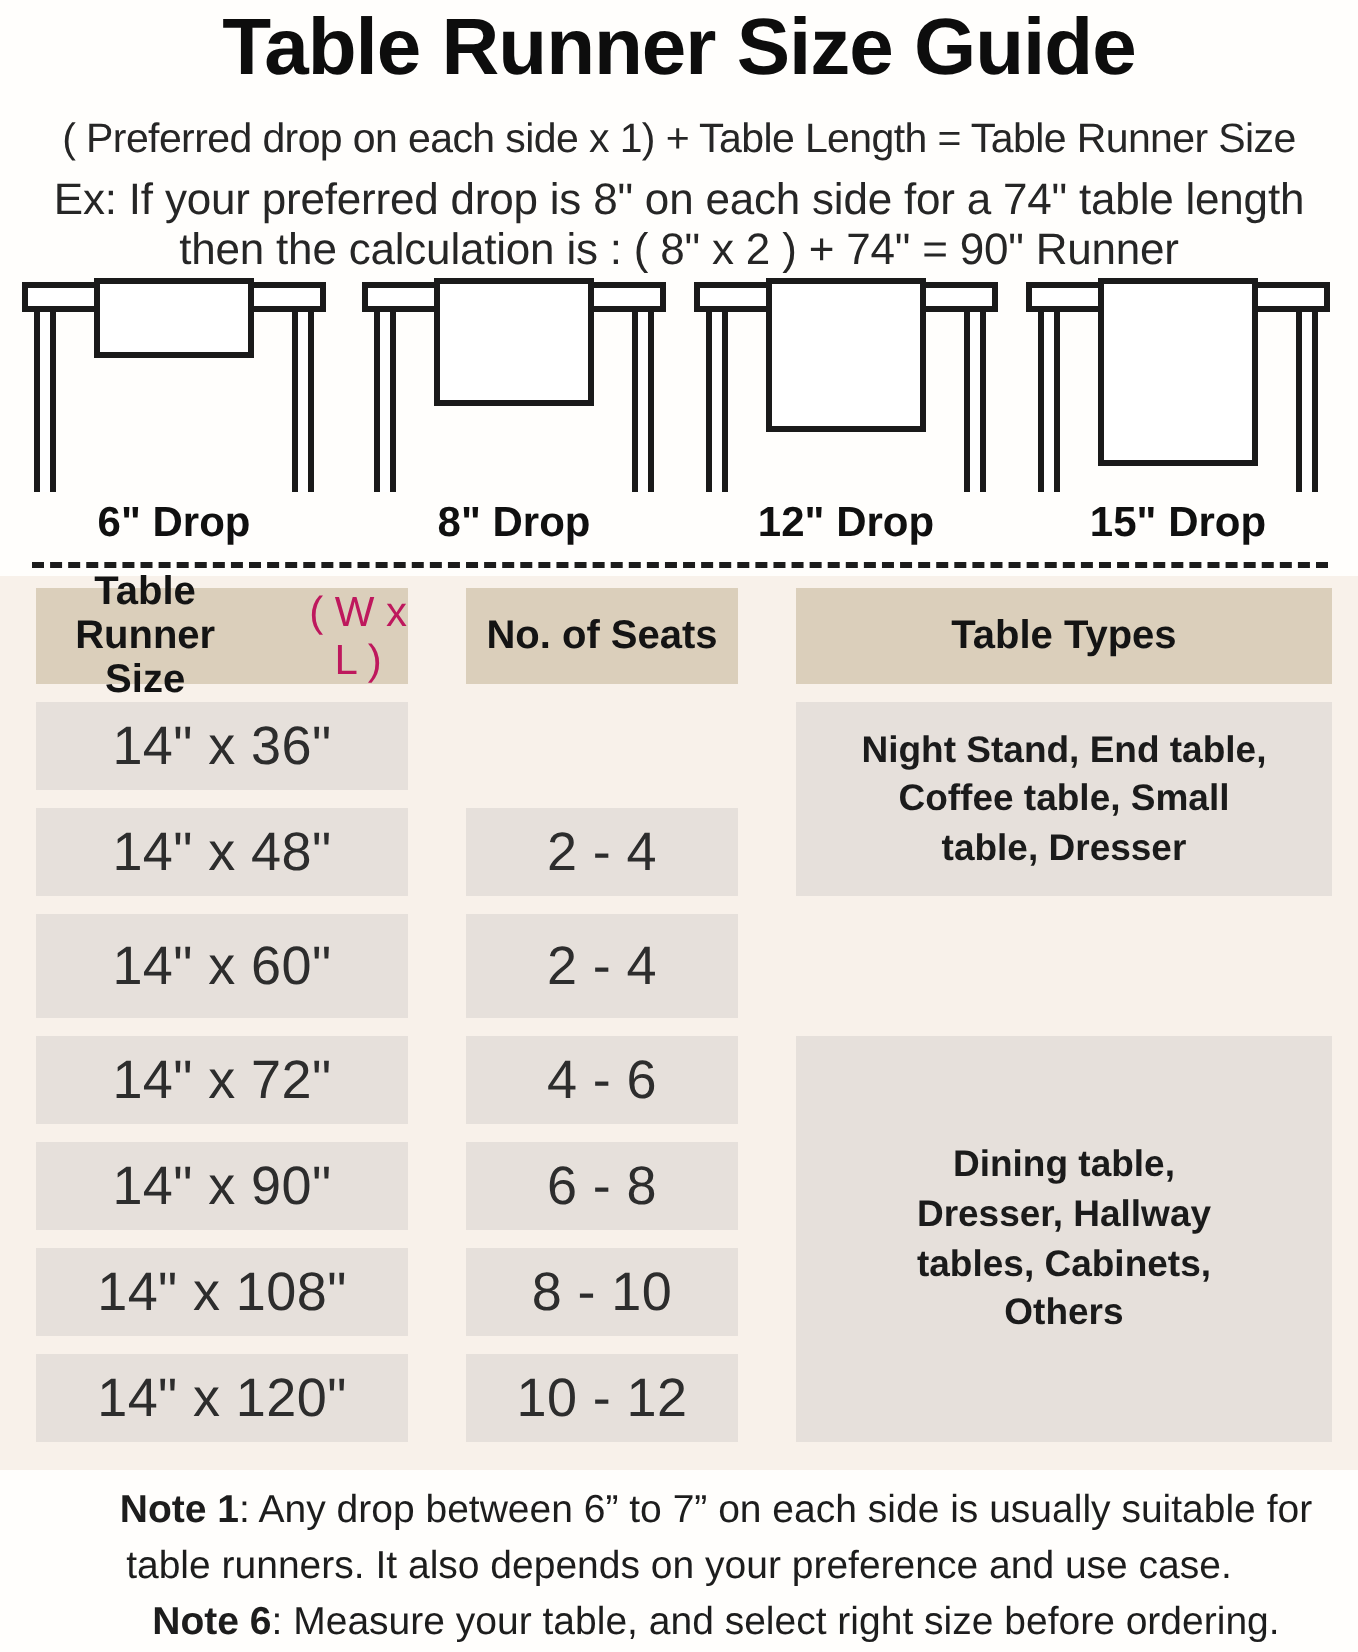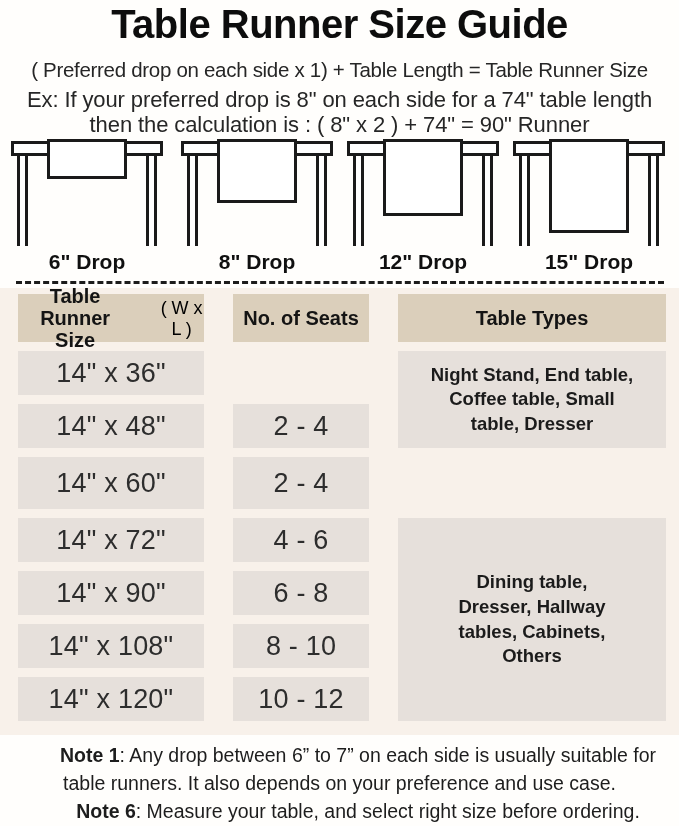--- a/index.html
+++ b/index.html
@@ -84,21 +84,21 @@
     column-gap: 29px; row-gap: 9px;
   }
   .cell {
     display: flex; flex-direction: row;
     align-items: center; justify-content: center;
     text-align: center;
   }
   .hcell { background: var(--header-cell-bg, #dbcfbb); }
   .dcell { background: var(--data-cell-bg, #e6e0db); }
   .hmain { font-size: 20px; font-weight: 700; color: #141414; line-height: 1.1; }
-  .hsub  { font-size: 18px; color: #000000; margin-top: 2px; margin-left: 27px; }
+  .hsub  { font-size: 21px; color: #be185d; margin-top: 2px; margin-left: 27px; }
   .val   { font-size: 27px; color: #2d2d2d; letter-spacing: 0.2px; }
   .types {
     font-size: 18.5px; font-weight: 700; color: #1b1b1b;
     line-height: 1.33; white-space: pre-line;
   }
 
   
   .notes {
     position: absolute; top: 741px; left: 0; width: 679px;
     text-align: center; font-size: 19.5px; line-height: 28px;

